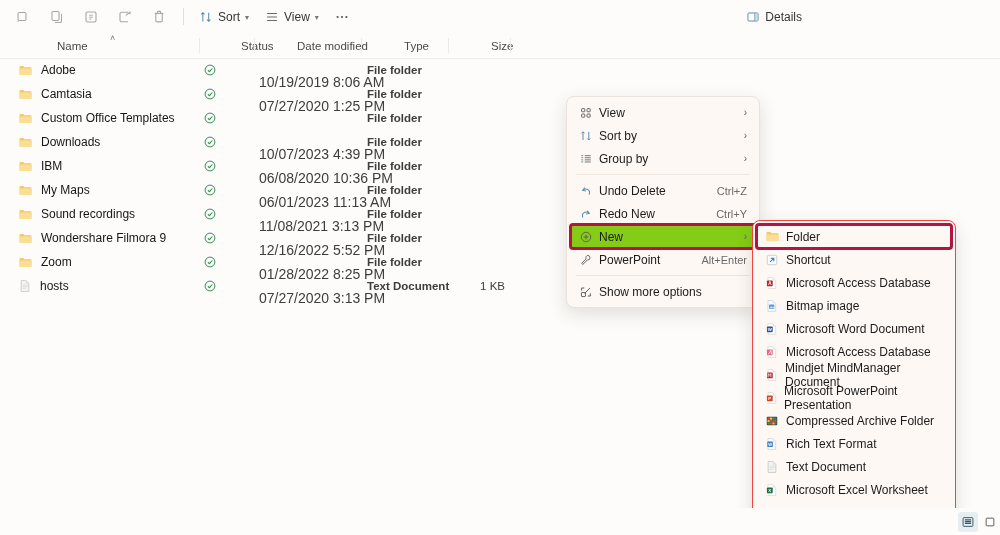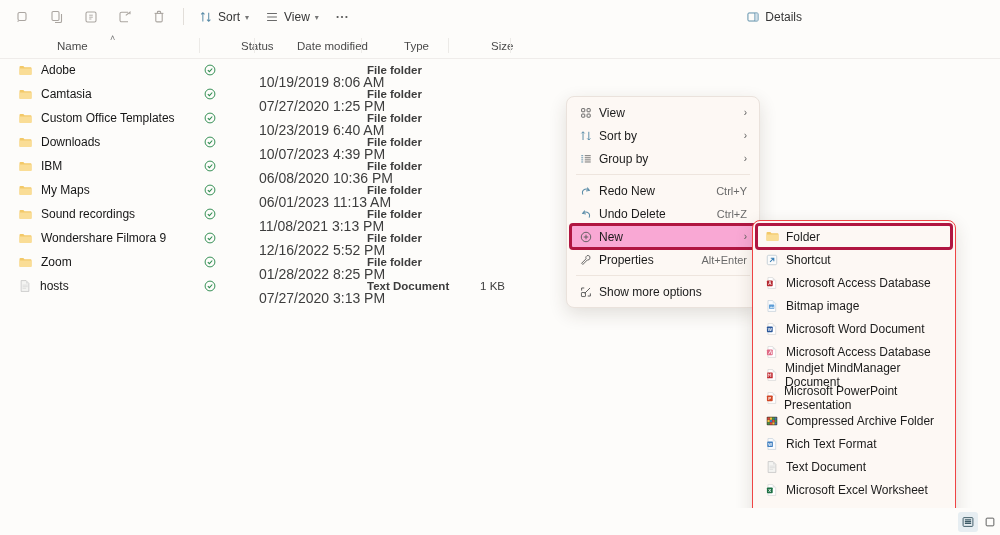--- a/index.html
+++ b/index.html
@@ -69,21 +69,21 @@
     position:relative;height:23px;display:flex;align-items:center;
     margin:0 4px;border-radius:4px;padding-left:8px;font-size:12px;color:#1b1b1b;
   }
   .mi .mico{width:20px;display:flex;align-items:center;justify-content:flex-start;}
   .mi .mlabel{flex:1;}
   .mi .maccel{font-size:11px;color:#6a6a6a;padding-right:8px;}
   .mi .marrow{font-size:10px;color:#5d5d5d;padding-right:8px;}
   .msep{height:1px;background:#eee5de;margin:4px 9px;}
   .mi.hl{
     outline:3px solid #b01641;outline-offset:-1px;border-radius:2px;
-    background:#f9a8d4;
+    background:#84cc16;
   }
 
   
   .submenu{
     position:absolute;left:752px;top:220px;width:202px;
     background:#fdf8f4;border:1px solid #ef4444;border-radius:8px;
     box-shadow:0 6px 18px rgba(60,40,30,.14);
     padding:4px 0;
   }
   .si{
@@ -262,21 +262,20 @@
             <path d="M1.6 5.9h12.8v5.9a1 1 0 0 1-1 1H2.6a1 1 0 0 1-1-1z" fill="#fadd96"></path>
           </svg></span>
         <span>Custom Office Templates</span>
       </div>
       <div class="f-status">
         <span class="ico"><svg width="14" height="14" viewBox="0 0 16 16">
             <circle cx="8" cy="8" r="5.6" fill="none" stroke="#2e8b4f" stroke-width="1.1"></circle>
             <path d="M5.5 8.1l1.8 1.8 3.3-3.6" fill="none" stroke="#2e8b4f" stroke-width="1.2"></path>
           </svg></span>
       </div>
-      <div class="f-date">10/23/2019 6:40 AM</div>
       <div class="f-type">File folder</div>
       <div class="f-size"></div>
     </div>
     <div class="frow">
       <div class="f-name">
         <span class="ico"><svg width="15" height="15" viewBox="0 0 16 16">
             <path d="M1.6 4.2a1 1 0 0 1 1-1h3.1l1.2 1.3h6.5a1 1 0 0 1 1 1v6.3a1 1 0 0 1-1 1H2.6a1 1 0 0 1-1-1z" fill="#f3c969"></path>
             <path d="M1.6 5.9h12.8v5.9a1 1 0 0 1-1 1H2.6a1 1 0 0 1-1-1z" fill="#fadd96"></path>
           </svg></span>
         <span>Downloads</span>
@@ -438,54 +437,54 @@
           </g>
         </svg>
       </span>
       <span class="mlabel">Group by</span>
       <span class="marrow">›</span>
     </div>
     <div class="msep"></div>
     <div class="mi">
       <span class="mico">
         <svg width="14" height="14" viewBox="0 0 16 16">
+          <path d="M11.6 12.2c.9-2.5.4-5.2-2.3-6.2-2-.7-3.9.2-4.8 1.3" fill="none" stroke="#5a8ca8" stroke-width="1.15"></path>
+          <path d="M6.6 4.1L4.2 7.3l3.7.7" fill="none" stroke="#5a8ca8" stroke-width="1.15"></path>
+        </svg>
+      </span>
+      <span class="mlabel">Undo Delete</span>
+      <span class="maccel">Ctrl+Z</span>
+    </div>
+    <div class="mi">
+      <span class="mico">
+        <svg width="14" height="14" viewBox="0 0 16 16">
           <path d="M4.4 12.2c-.9-2.5-.4-5.2 2.3-6.2 2-.7 3.9.2 4.8 1.3" fill="none" stroke="#5a8ca8" stroke-width="1.15"></path>
           <path d="M9.4 4.1l2.4 3.2-3.7.7" fill="none" stroke="#5a8ca8" stroke-width="1.15"></path>
         </svg>
       </span>
       <span class="mlabel">Redo New</span>
       <span class="maccel">Ctrl+Y</span>
     </div>
-    <div class="mi">
-      <span class="mico">
-        <svg width="14" height="14" viewBox="0 0 16 16">
-          <path d="M11.6 12.2c.9-2.5.4-5.2-2.3-6.2-2-.7-3.9.2-4.8 1.3" fill="none" stroke="#5a8ca8" stroke-width="1.15"></path>
-          <path d="M6.6 4.1L4.2 7.3l3.7.7" fill="none" stroke="#5a8ca8" stroke-width="1.15"></path>
-        </svg>
-      </span>
-      <span class="mlabel">Undo Delete</span>
-      <span class="maccel">Ctrl+Z</span>
-    </div>
     <div class="mi hl">
       <span class="mico">
         <svg width="14" height="14" viewBox="0 0 16 16">
           <circle cx="8" cy="8" r="5.4" fill="none" stroke="#5a5a5a" stroke-width="1.05"></circle>
           <path d="M8 5.4v5.2M5.4 8h5.2" stroke="#5a5a5a" stroke-width="1.05"></path>
         </svg>
       </span>
       <span class="mlabel">New</span>
       <span class="marrow">›</span>
     </div>
     <div class="mi">
       <span class="mico">
         <svg width="14" height="14" viewBox="0 0 16 16">
           <path d="M10.4 2.8a2.6 2.6 0 0 0-2.3 3.8L3 11.7l1.4 1.4 5.1-5.1a2.6 2.6 0 1 0 .9-5.2z" fill="none" stroke="#5a5a5a" stroke-width="1.05"></path>
         </svg>
       </span>
-      <span class="mlabel">Properties</span>
+      <span class="mlabel">PowerPoint</span>
       <span class="maccel">Alt+Enter</span>
     </div>
     <div class="msep"></div>
     <div class="mi">
       <span class="mico">
         <svg width="14" height="14" viewBox="0 0 16 16">
           <path d="M3 6.4V3.4h3M13 9.6v3h-3" fill="none" stroke="#5a5a5a" stroke-width="1.1"></path>
           <path d="M6.4 9.6L12.6 3.4" stroke="#5a5a5a" stroke-width="1.1"></path>
           <rect x="2.8" y="8.6" width="4.6" height="4.6" rx=".6" fill="none" stroke="#5a5a5a" stroke-width="1.05"></rect>
         </svg>

